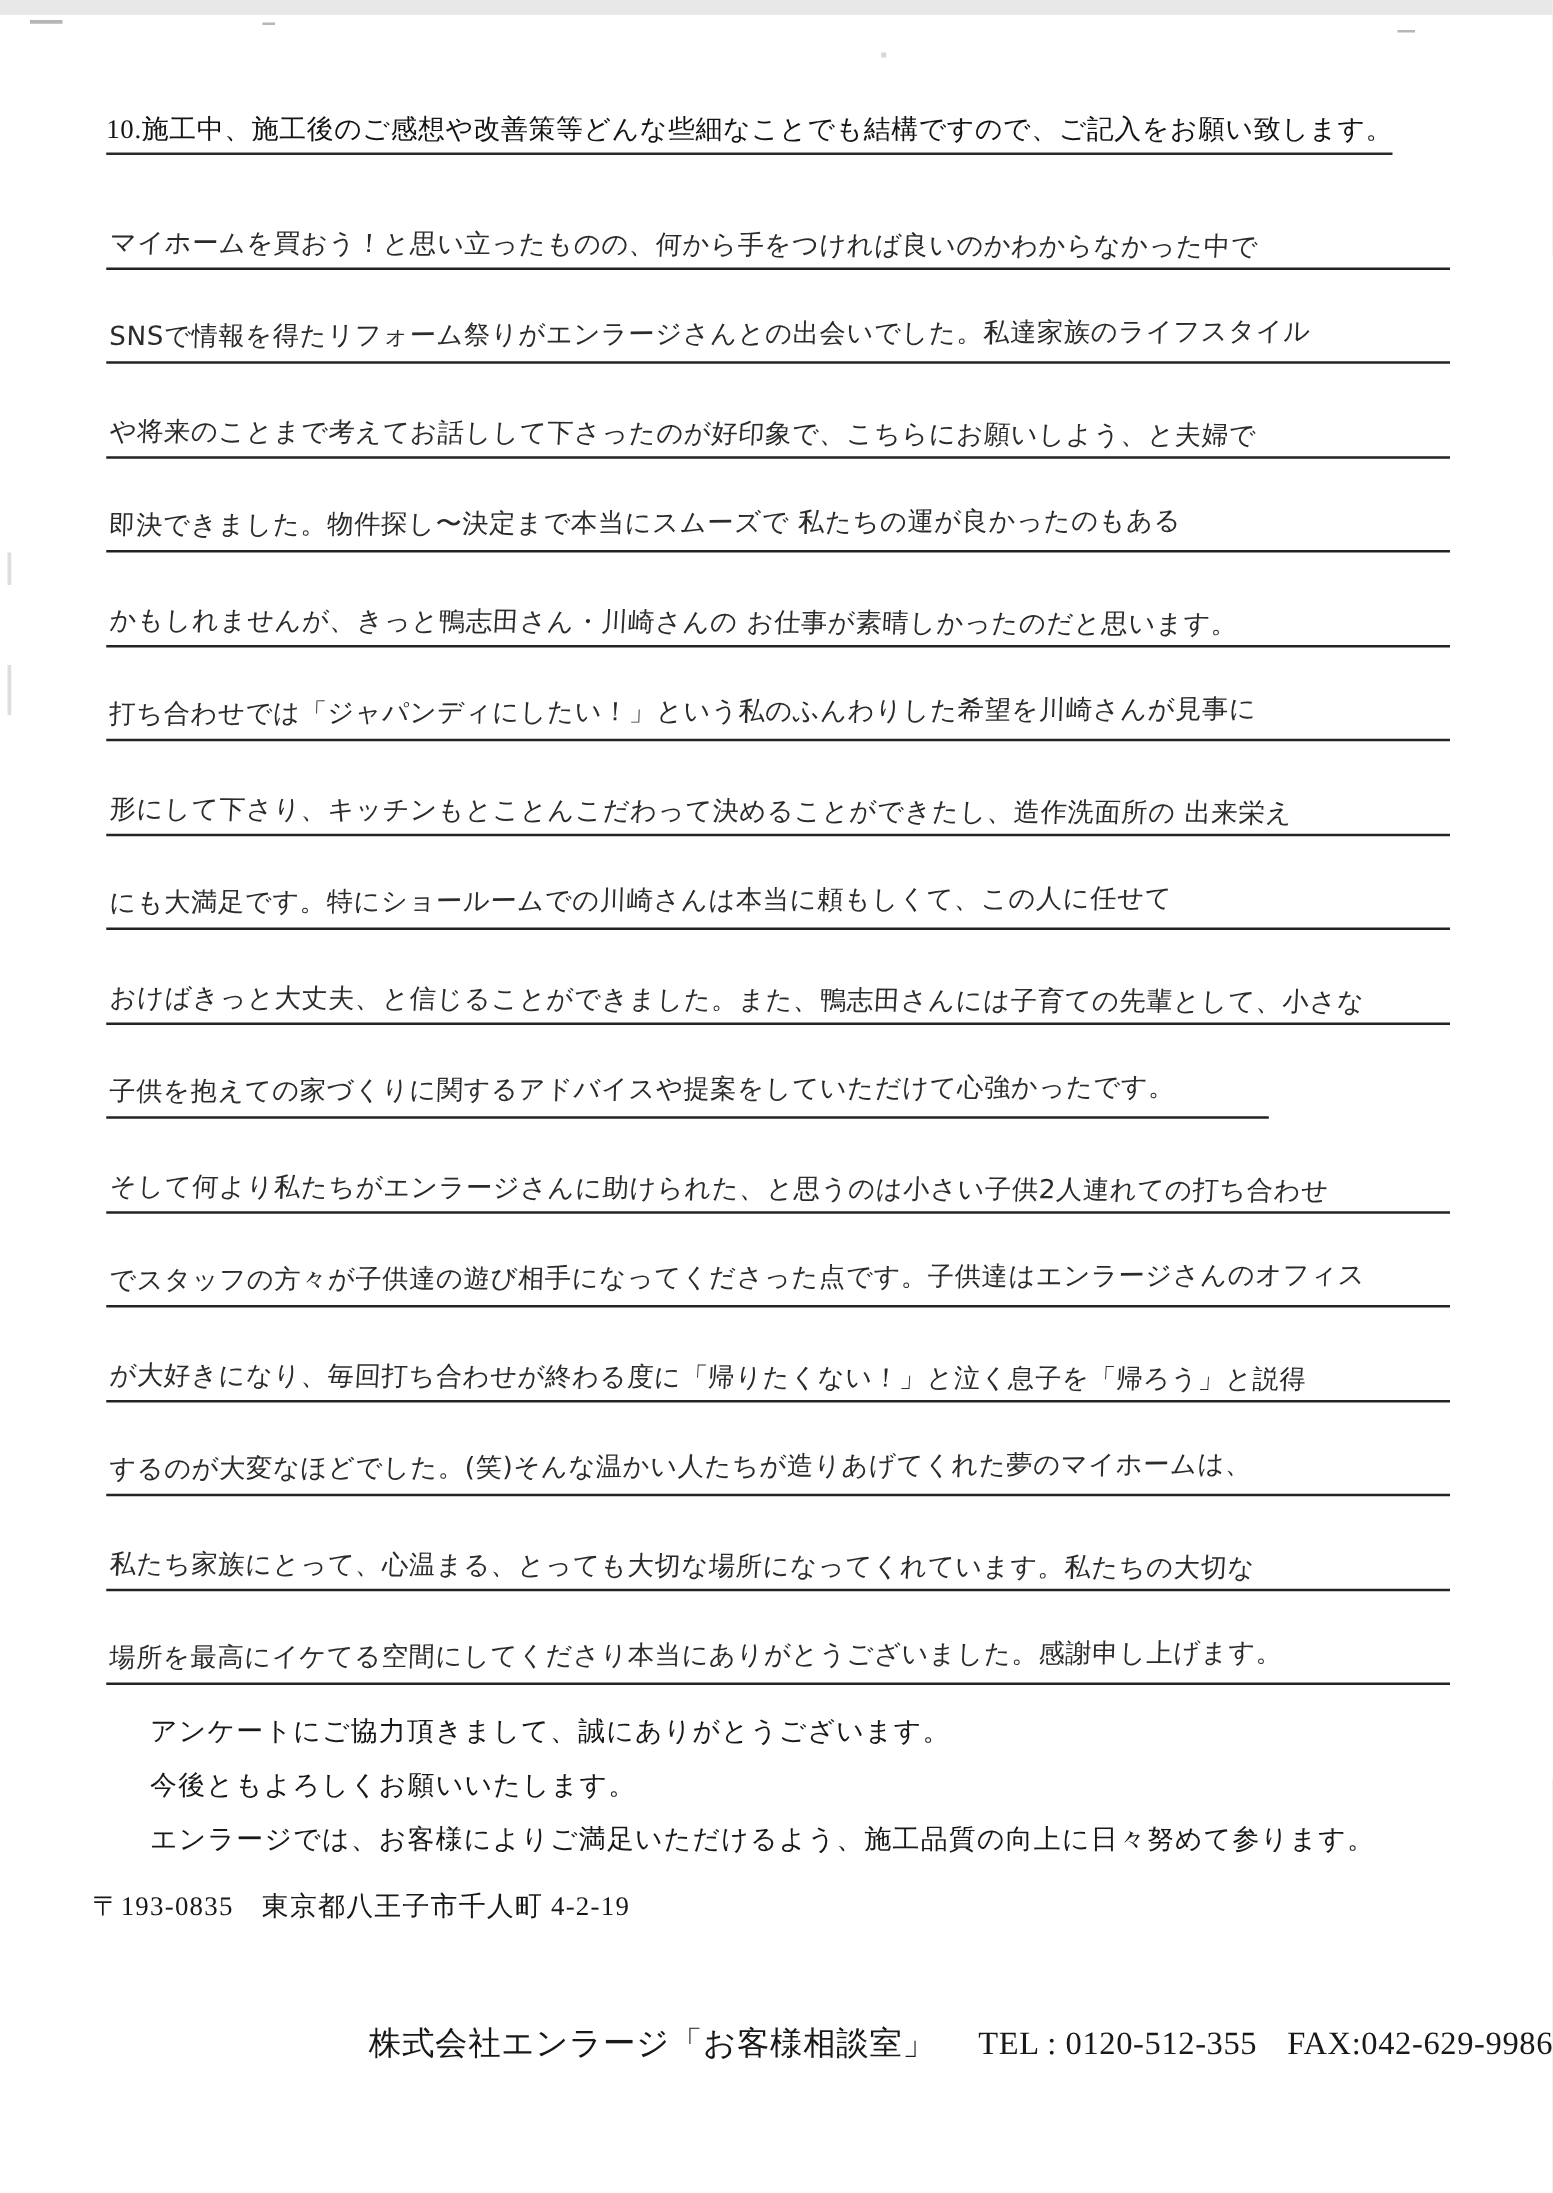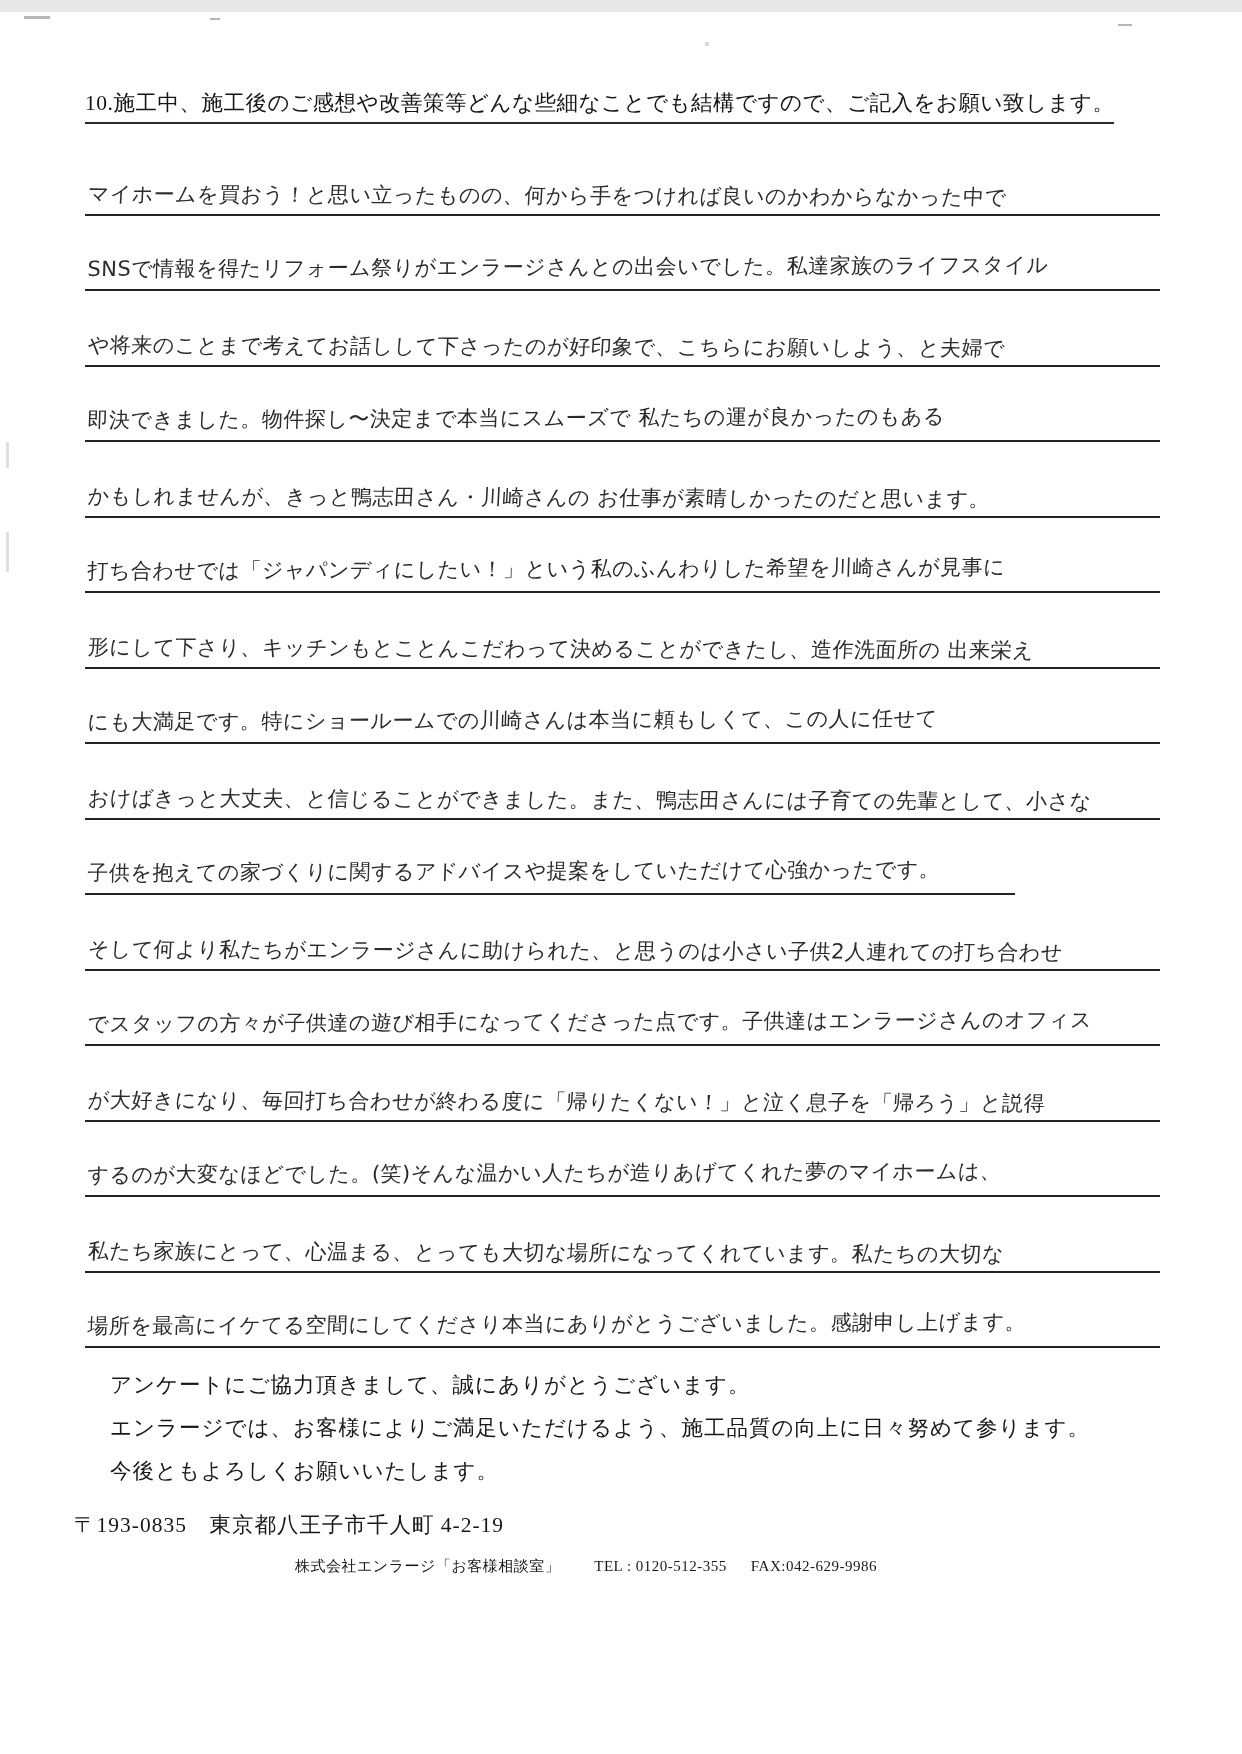--- a/index.html
+++ b/index.html
@@ -55,42 +55,42 @@
     color: #2b2b2e;
     white-space: nowrap;
     transform: rotate(-0.25deg) skewX(-2deg);
     transform-origin: left bottom;
   }
   .wline.short { width: 930px; }
   .wline:nth-child(odd) .txt { transform: rotate(0.2deg) skewX(-3deg); }
 
   .footer-thanks {
     position: absolute;
-    left: 110px; top: 1352px;
+    left: 120px; top: 1352px;
     font-family: "Liberation Serif", serif;
     font-size: 21.5px;
     letter-spacing: 1px;
     color: #18181a;
     line-height: 43px;
     white-space: nowrap;
   }
   .addr {
     position: absolute;
     left: 74px; top: 1498px;
     font-family: "Liberation Serif", serif;
     font-size: 21.5px;
     letter-spacing: 1px;
     color: #18181a;
     white-space: nowrap;
   }
   .company-line {
     position: absolute;
-    left: 295px; top: 1545px;
+    left: 295px; top: 1605px;
     font-family: "Liberation Serif", serif;
-    font-size: 15px;
+    font-size: 26px;
     letter-spacing: 0.5px;
     color: #18181a;
     white-space: nowrap;
   }
   .company-line .gap { display: inline-block; width: 34px; }
   .company-line .gap2 { display: inline-block; width: 24px; }
 </style>
 </head>
 <body>
 
@@ -151,22 +151,22 @@
     <div class="wline">
         <span class="txt">私たち家族にとって、心温まる、とっても大切な場所になってくれています。私たちの大切な</span>
       </div>
     <div class="wline">
         <span class="txt">場所を最高にイケてる空間にしてくださり本当にありがとうございました。感謝申し上げます。</span>
       </div>
   </div>
 
   <div class="footer-thanks">
     <div>アンケートにご協力頂きまして、誠にありがとうございます。</div>
+    <div>今後ともよろしくお願いいたします。</div>
     <div>エンラージでは、お客様によりご満足いただけるよう、施工品質の向上に日々努めて参ります。</div>
-    <div>今後ともよろしくお願いいたします。</div>
   </div>
 
   <div class="addr">〒193-0835　東京都八王子市千人町 4-2-19</div>
 
   <div class="company-line">
     <span>株式会社エンラージ「お客様相談室」</span><span class="gap"></span><span>TEL : 0120-512-355</span><span class="gap2"></span><span>FAX:042-629-9986</span>
   </div>
 
 </div>
 

